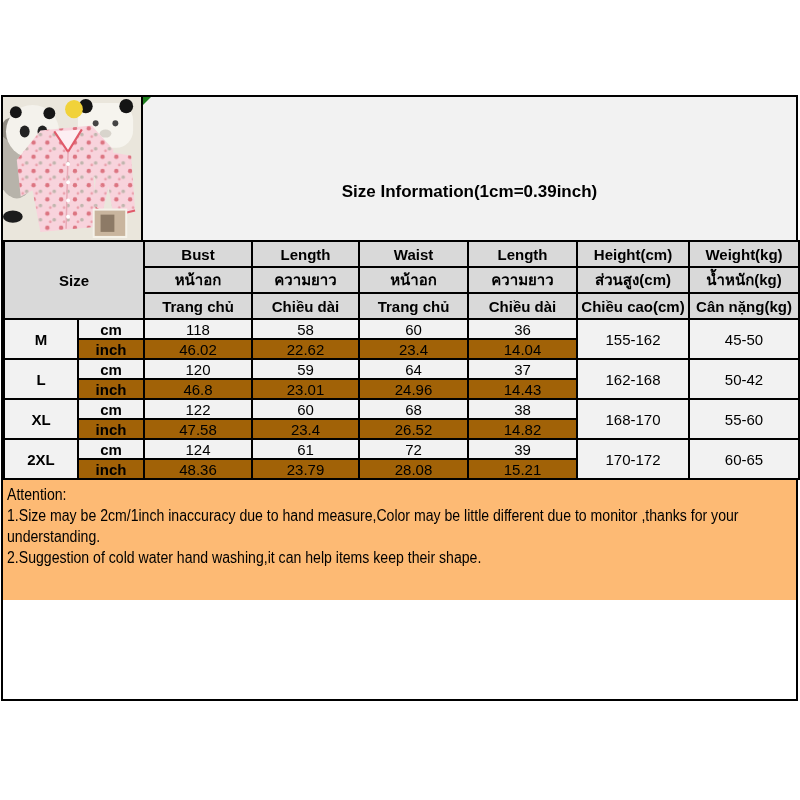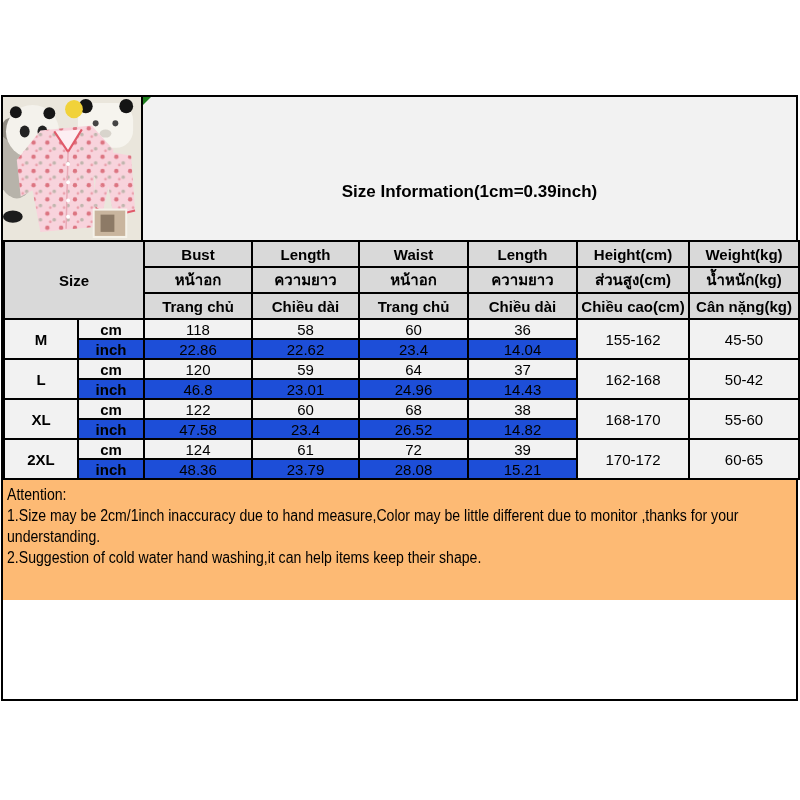--- a/index.html
+++ b/index.html
@@ -64,21 +64,21 @@
   tr.hdr td { height: 26px; background: #d9d9d9; font-weight: bold; margin-left: 47px; }
   tr.data-row td { height: 20px; }
   td.size-span {
     background: #d9d9d9;
     font-weight: bold;
     font-size: 30px;
   }
   td.size-name { background: #d9d9d9; font-weight: bold; font-size: 16px; }
   td.unit { font-weight: bold; }
   tr.row-cm td { background: #f2f2f2; }
-  tr.row-inch td { background: #1d4ed8; }
+  tr.row-inch td { background: #a16207; }
   td.range-cell { background: #f2f2f2; margin-left: 48px; }
   
   .attention {
     height: 120px;
     background: #fdba74;
     padding: 4px 6px 0 4px;
   }
   .attn-inner {
     transform: scaleX(0.88);
     transform-origin: left top;
@@ -189,21 +189,21 @@
         <td class="unit">cm</td>
         <td>118</td>
         <td>58</td>
         <td>60</td>
         <td>36</td>
         <td class="range-cell" rowspan="2">155-162</td>
         <td class="range-cell" rowspan="2">45-50</td>
       </tr>
       <tr class="data-row row-inch">
         <td class="unit">inch</td>
-        <td>22.86</td>
+        <td>46.02</td>
         <td>22.62</td>
         <td>23.4</td>
         <td>14.04</td>
       </tr>
 
       <tr class="data-row row-cm">
         <td class="size-name" rowspan="2">L</td>
         <td class="unit">cm</td>
         <td>120</td>
         <td>59</td>

